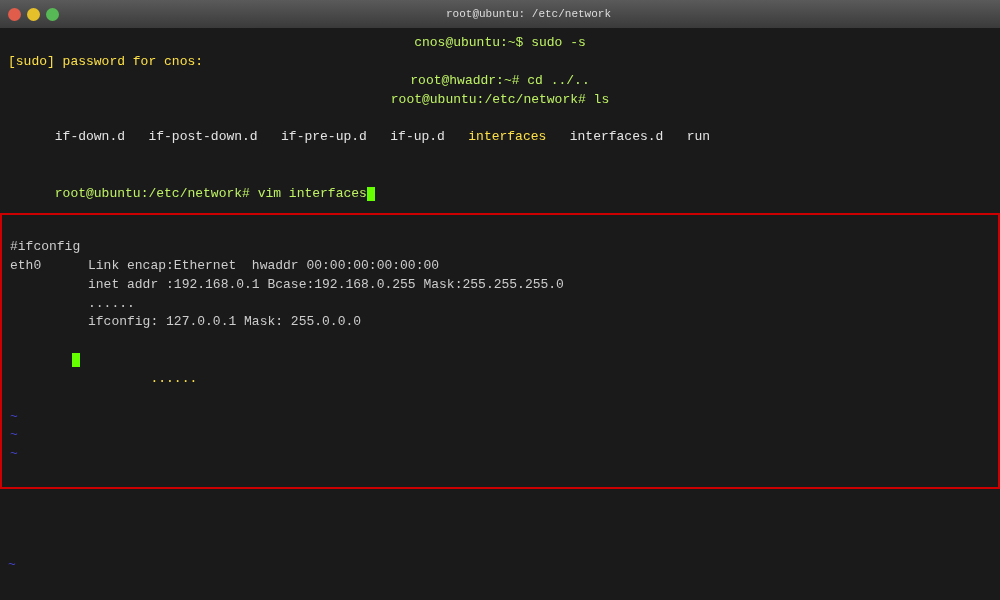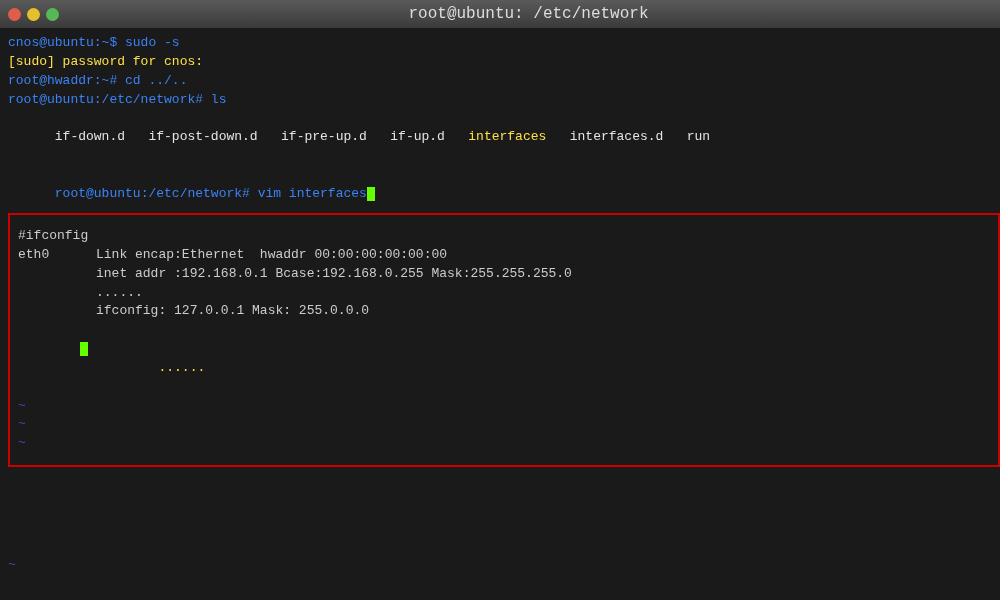--- a/index.html
+++ b/index.html
@@ -37,52 +37,52 @@
       border: none;
       cursor: pointer;
     }
 
     .btn-close { background: #e05c4b; }
     .btn-minimize { background: #e6c02a; }
     .btn-maximize { background: #57b955; }
 
     .titlebar-text {
       color: #ddd;
-      font-size: 16px;
+      font-size: 11px;
       flex: 1;
       text-align: center;
       font-family: 'Courier New', monospace;
     }
 
     .terminal {
       background: #1a1a1a;
       flex: 1;
       padding: 6px 8px;
       color: #cccccc;
       overflow: hidden;
       position: relative;
     }
 
     .line {
       line-height: 1.45;
       white-space: pre;
     }
 
-    .green { color: #3b82f6; }
+    .green { color: #bef264; text-align: center; }
     .white { color: #fde047; }
     .cyan { color: #e5e5e5; }
 
     .vim-box {
       position: absolute;
       top: 185px;
-      left: 8px;
+      left: 0px;
       right: 0px;
       border: 2px solid #cc0000;
       background: #1a1a1a;
-      padding: 12px 8px;
+      padding: 23px 8px;
       min-height: 200px;
     }
 
     .vim-line {
       line-height: 1.45;
       white-space: pre;
       color: #cccccc;
     }
 
     .tilde { color: #4444cc; }

